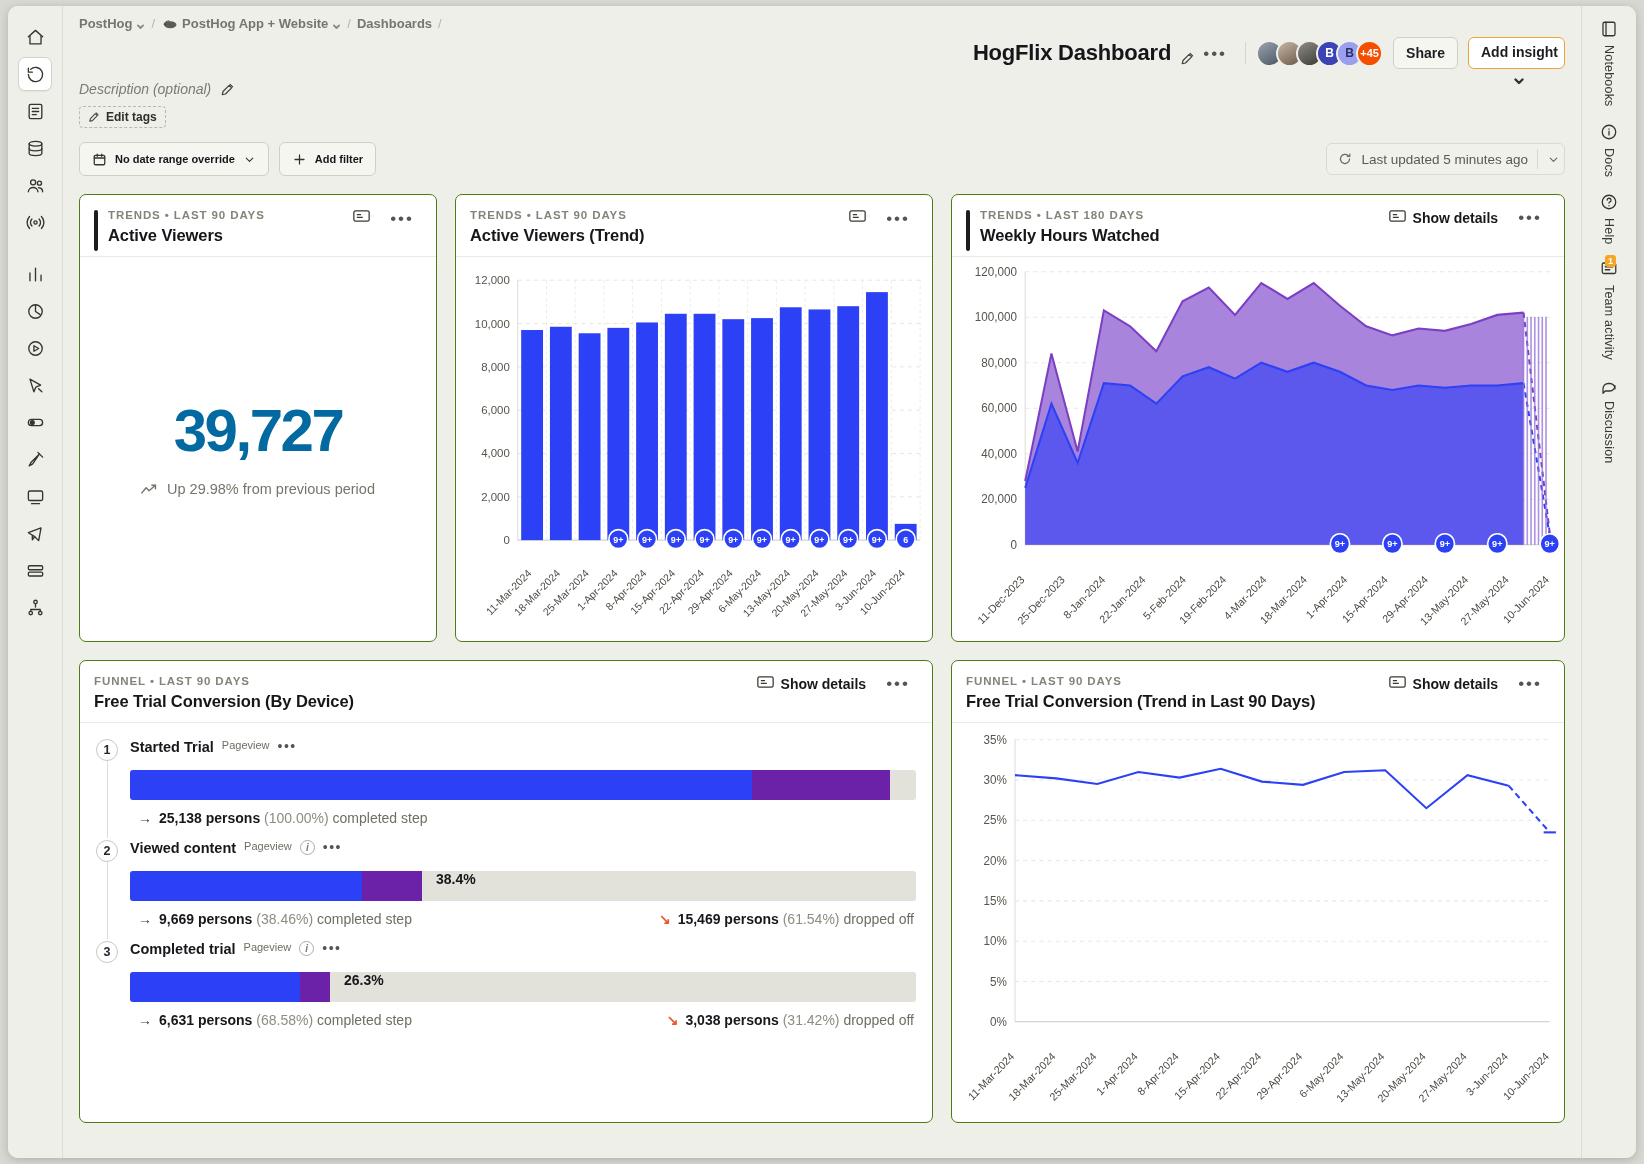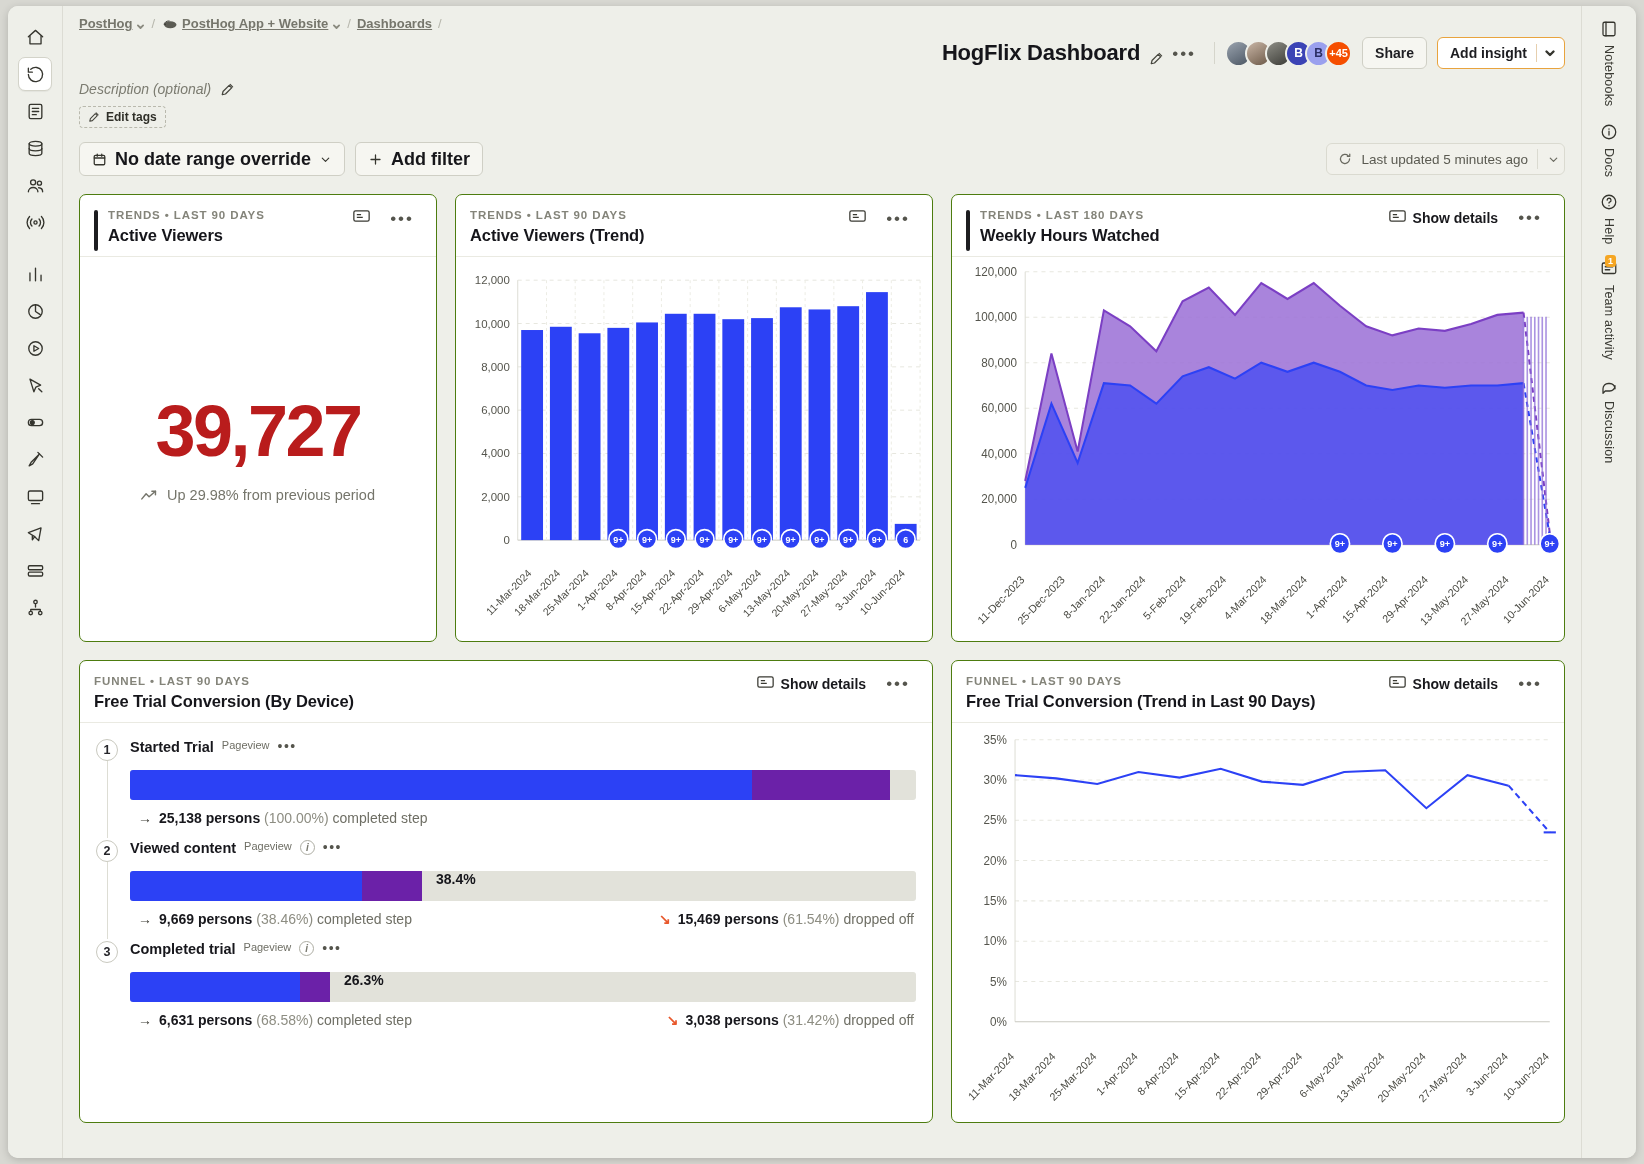--- a/index.html
+++ b/index.html
@@ -35,21 +35,21 @@
   .rail-btn.active { background: #fff; border: 1px solid #d3d3c9; box-shadow: 0 1px 1px rgba(0,0,0,.05); }
   .rail-sep { height: 12px; }
   .rail svg { width: 19px; height: 19px; stroke: #35352e; stroke-width: 1.7; fill: none;
               stroke-linecap: round; stroke-linejoin: round; }
 
   
   .main { flex: 1; display: flex; flex-direction: column; min-width: 0; background: #eeefe9; }
 
   .topbar { padding: 10px 16px 0 16px; }
   .crumbs { display: flex; align-items: center; gap: 6px; font-size: 13px; color: #76766c; flex-wrap: nowrap;}
-  .crumbs .c { display: flex; align-items: center; gap: 4px; font-weight: 600; text-decoration: underline;}
+  .crumbs .c { display: flex; align-items: center; gap: 4px; font-weight: 600;}
   .crumbs .slash { color: #b6b6ac; }
   .chev { width: 9px; height: 9px; display:inline-block;}
   .chev svg { width: 9px; height: 9px; stroke: #8b8b80; stroke-width: 2.4; fill: none; stroke-linecap: round; stroke-linejoin: round;}
   .hog { width: 17px; height: 12px; display:inline-block; }
 
   .titlerow { display:flex; align-items:center; justify-content: flex-end; margin-top: 6px;}
   .pagetitle { font-size: 22px; font-weight: 700; color: #15151a; letter-spacing: -.2px; display:flex; align-items:center; gap: 9px;}
   .pencil { width: 15px; height: 15px; }
   .pencil svg { width:15px; height:15px; stroke:#45453d; stroke-width:1.7; fill:none; stroke-linecap:round; stroke-linejoin:round;}
 
@@ -58,33 +58,33 @@
   .vdiv { width:1px; height: 22px; background: #d5d5cb; }
   .avatars { display:flex; align-items:center; }
   .av { width: 27px; height: 27px; border-radius: 50%; border: 2px solid #eeefe9; margin-left: -7px;
         display:flex; align-items:center; justify-content:center; font-size: 12px; font-weight: 700; color:#fff; overflow:hidden;}
   .av:first-child{ margin-left: 0; }
   .btn {
     border: 1px solid #cfcfc5; background: #f6f6f1; border-radius: 6px;
     font-size: 14px; font-weight: 600; color: #1d1d21; padding: 6px 12px; height: 32px;
     display:flex; align-items:center; gap:7px; white-space: nowrap;
   }
-  .btn.primary { background:#fff; border: 1.5px solid #e8a33d; padding-right: 6px; }
+  .btn.primary { background:#fff; border: 1.5px solid #e8a33d; padding-right: 6px; flex-direction: column; }
   .btn.primary .sep { width:1px; height:18px; background:#e6cfae; margin-left:2px;}
 
   .desc { padding: 12px 16px 0 16px; }
   .desc-line { font-size: 14px; color: #7b7b70; font-style: italic; display:flex; align-items:flex-end; gap:9px;}
   .tagbtn { margin-top: 9px; display:inline-flex; align-items:center; gap:6px; border: 1px dashed #b9b9ad;
             border-radius: 4px; padding: 3px 8px; font-size: 12px; font-weight: 600; color:#2f2f28; background: transparent;}
   .tagbtn svg { width: 12px; height:12px; stroke:#45453d; stroke-width:1.8; fill:none; stroke-linecap:round; stroke-linejoin:round;}
 
   .filterrow { display:flex; align-items:center; justify-content: space-between; padding: 14px 16px 0 16px;}
   .filters { display:flex; gap: 10px; }
   .fbtn { border:1px solid #cfcfc5; background:#f6f6f1; border-radius:6px; height:34px; padding: 0 12px;
-          display:flex; align-items:center; gap:8px; font-size:18px; font-weight:700; color:#16161a;}
+          display:flex; align-items:center; gap:8px; font-size:11px; font-weight:700; color:#16161a;}
   .fbtn svg { width:15px; height:15px; stroke:#35352e; stroke-width:1.7; fill:none; stroke-linecap:round; stroke-linejoin:round;}
   .refresh { border:1px solid #dadad0; background:#f1f1eb; border-radius:6px; height:32px; padding: 0 4px 0 11px;
              display:flex; align-items:center; gap:9px; font-size:13.5px; color:#5a5a51; font-weight:500;}
   .refresh .sep { width:1px; height:20px; background:#dadad0; }
   .refresh svg { width:14px; height:14px; stroke:#6a6a60; stroke-width:1.8; fill:none; stroke-linecap:round; stroke-linejoin:round;}
 
   
   .grid { padding: 18px 16px 0 16px; display:flex; flex-direction: column; gap: 18px; overflow: hidden;}
   .row { display:flex; gap: 18px; }
   .card { background:#fff; border:1px solid #4d7c0f; border-radius: 7px; display:flex; flex-direction:column; overflow:hidden;}
@@ -93,21 +93,21 @@
   .headtext { padding-left: 14px; }
   .kicker { font-size: 11.5px; font-weight: 700; letter-spacing: .9px; color: #84847a; text-transform: uppercase;}
   .ctitle { font-size: 16.5px; font-weight: 700; color: #15151a; margin-top: 5px; letter-spacing:-.1px;}
   .headactions { display:flex; align-items:center; gap: 12px; color:#3a3a33; }
   .showdet { display:flex; align-items:center; gap:7px; font-size:14px; font-weight:700; color:#18181c;}
   .iconbox svg { width:17px; height:14px; stroke:#3a3a33; stroke-width:1.5; fill:none;}
   .card-body { flex:1; border-top:1px solid #eaeae2; position: relative; }
 
   
   .bignum-wrap { display:flex; flex-direction:column; align-items:center; justify-content:center; height:100%; }
-  .bignum { font-size: 72px; font-weight: 700; letter-spacing: -2.5px; color:#b91c1c; line-height: 1;}
+  .bignum { font-size: 60px; font-weight: 700; letter-spacing: -2.5px; color:#0369a1; line-height: 1;}
   .bigsub { margin-top: 20px; font-size: 14.5px; color:#75756b; display:flex; align-items:center; gap:9px;}
   .bigsub svg { width:17px; height:13px; stroke:#75756b; stroke-width:1.7; fill:none; stroke-linecap:round; stroke-linejoin:round;}
 
   
   .chart { position:relative; width:100%; height:100%; }
   svg text { font-family: "Liberation Sans", sans-serif; }
 
   
   .funnel { padding: 16px 16px 18px 16px; display:flex; flex-direction:column; gap: 2px;}
   .step { position: relative; padding-left: 34px; padding-bottom: 12px;}

